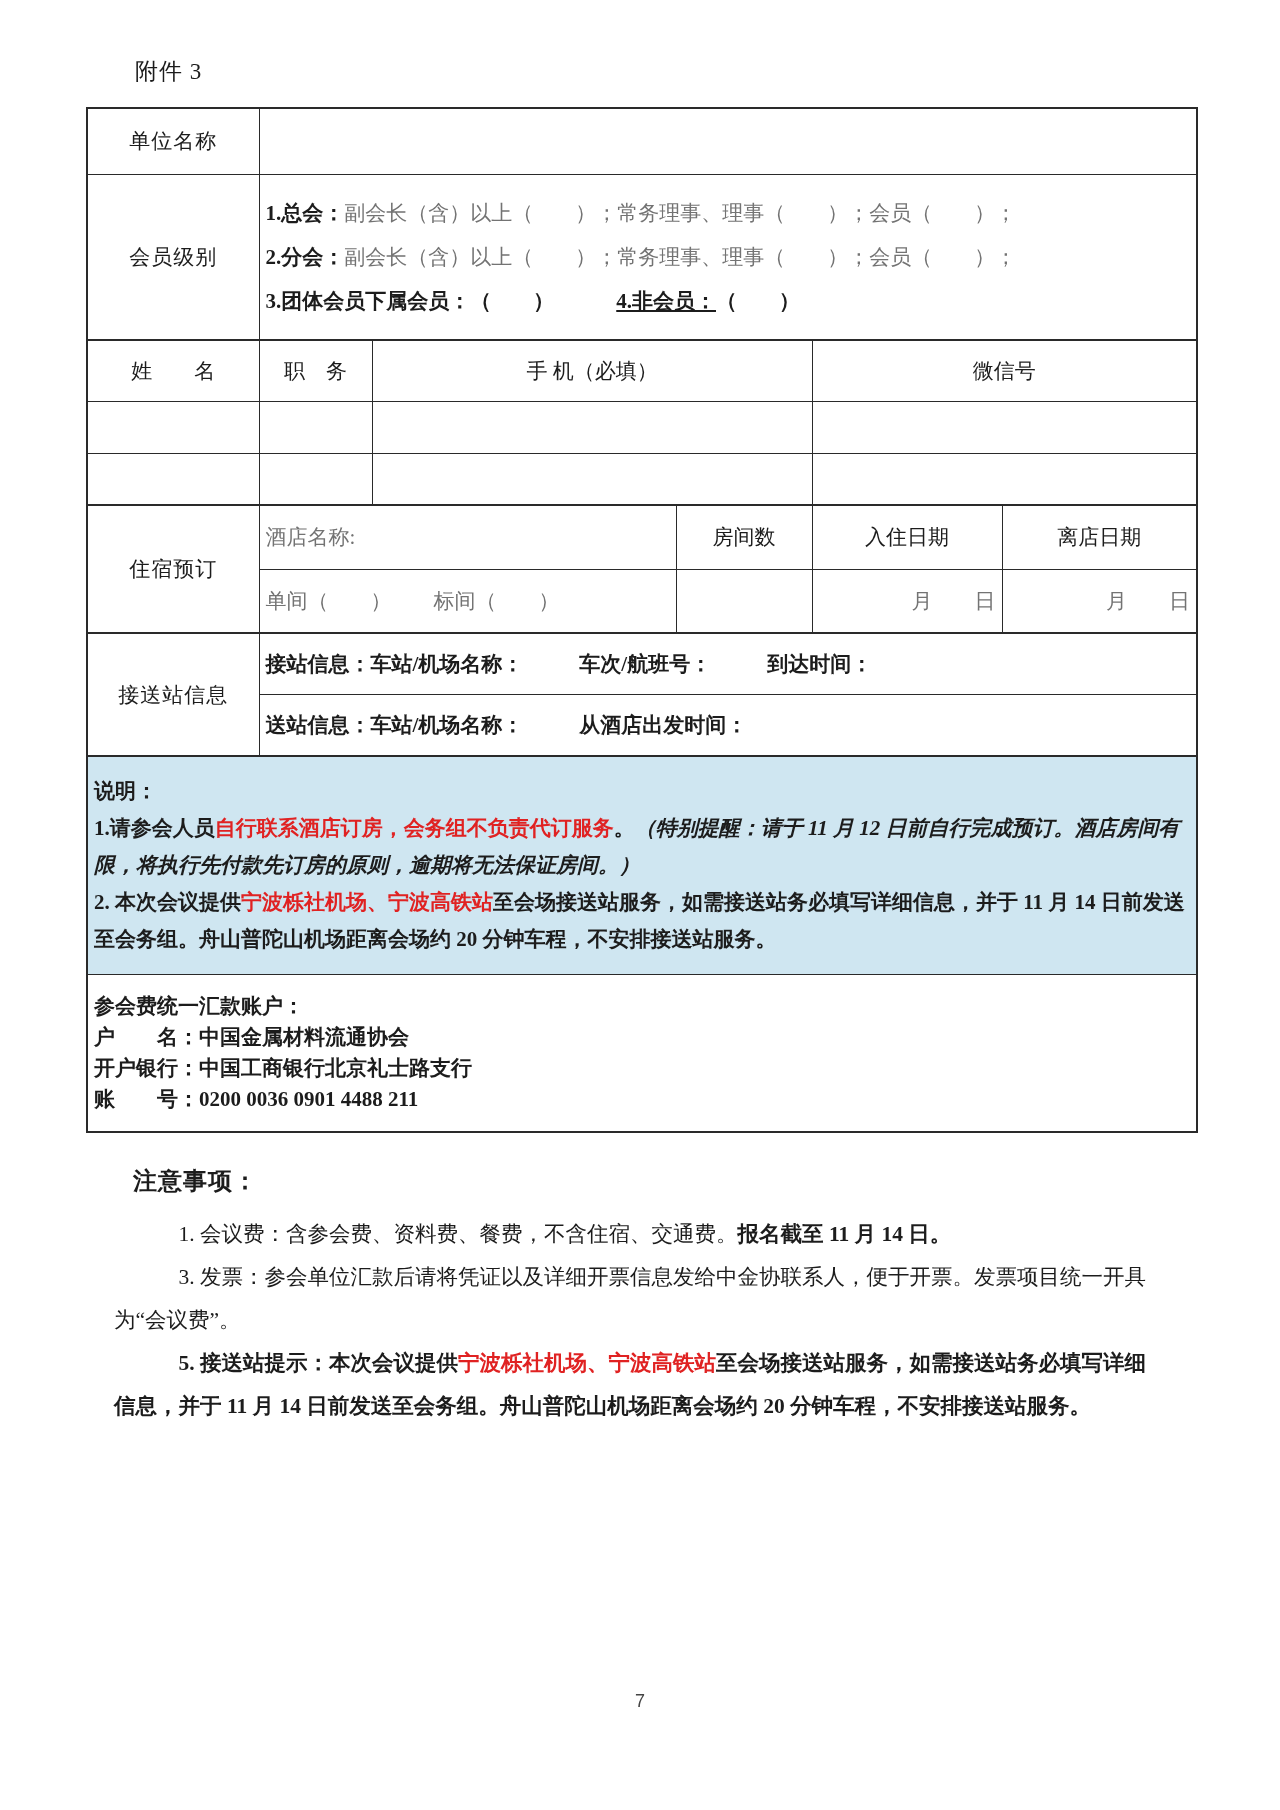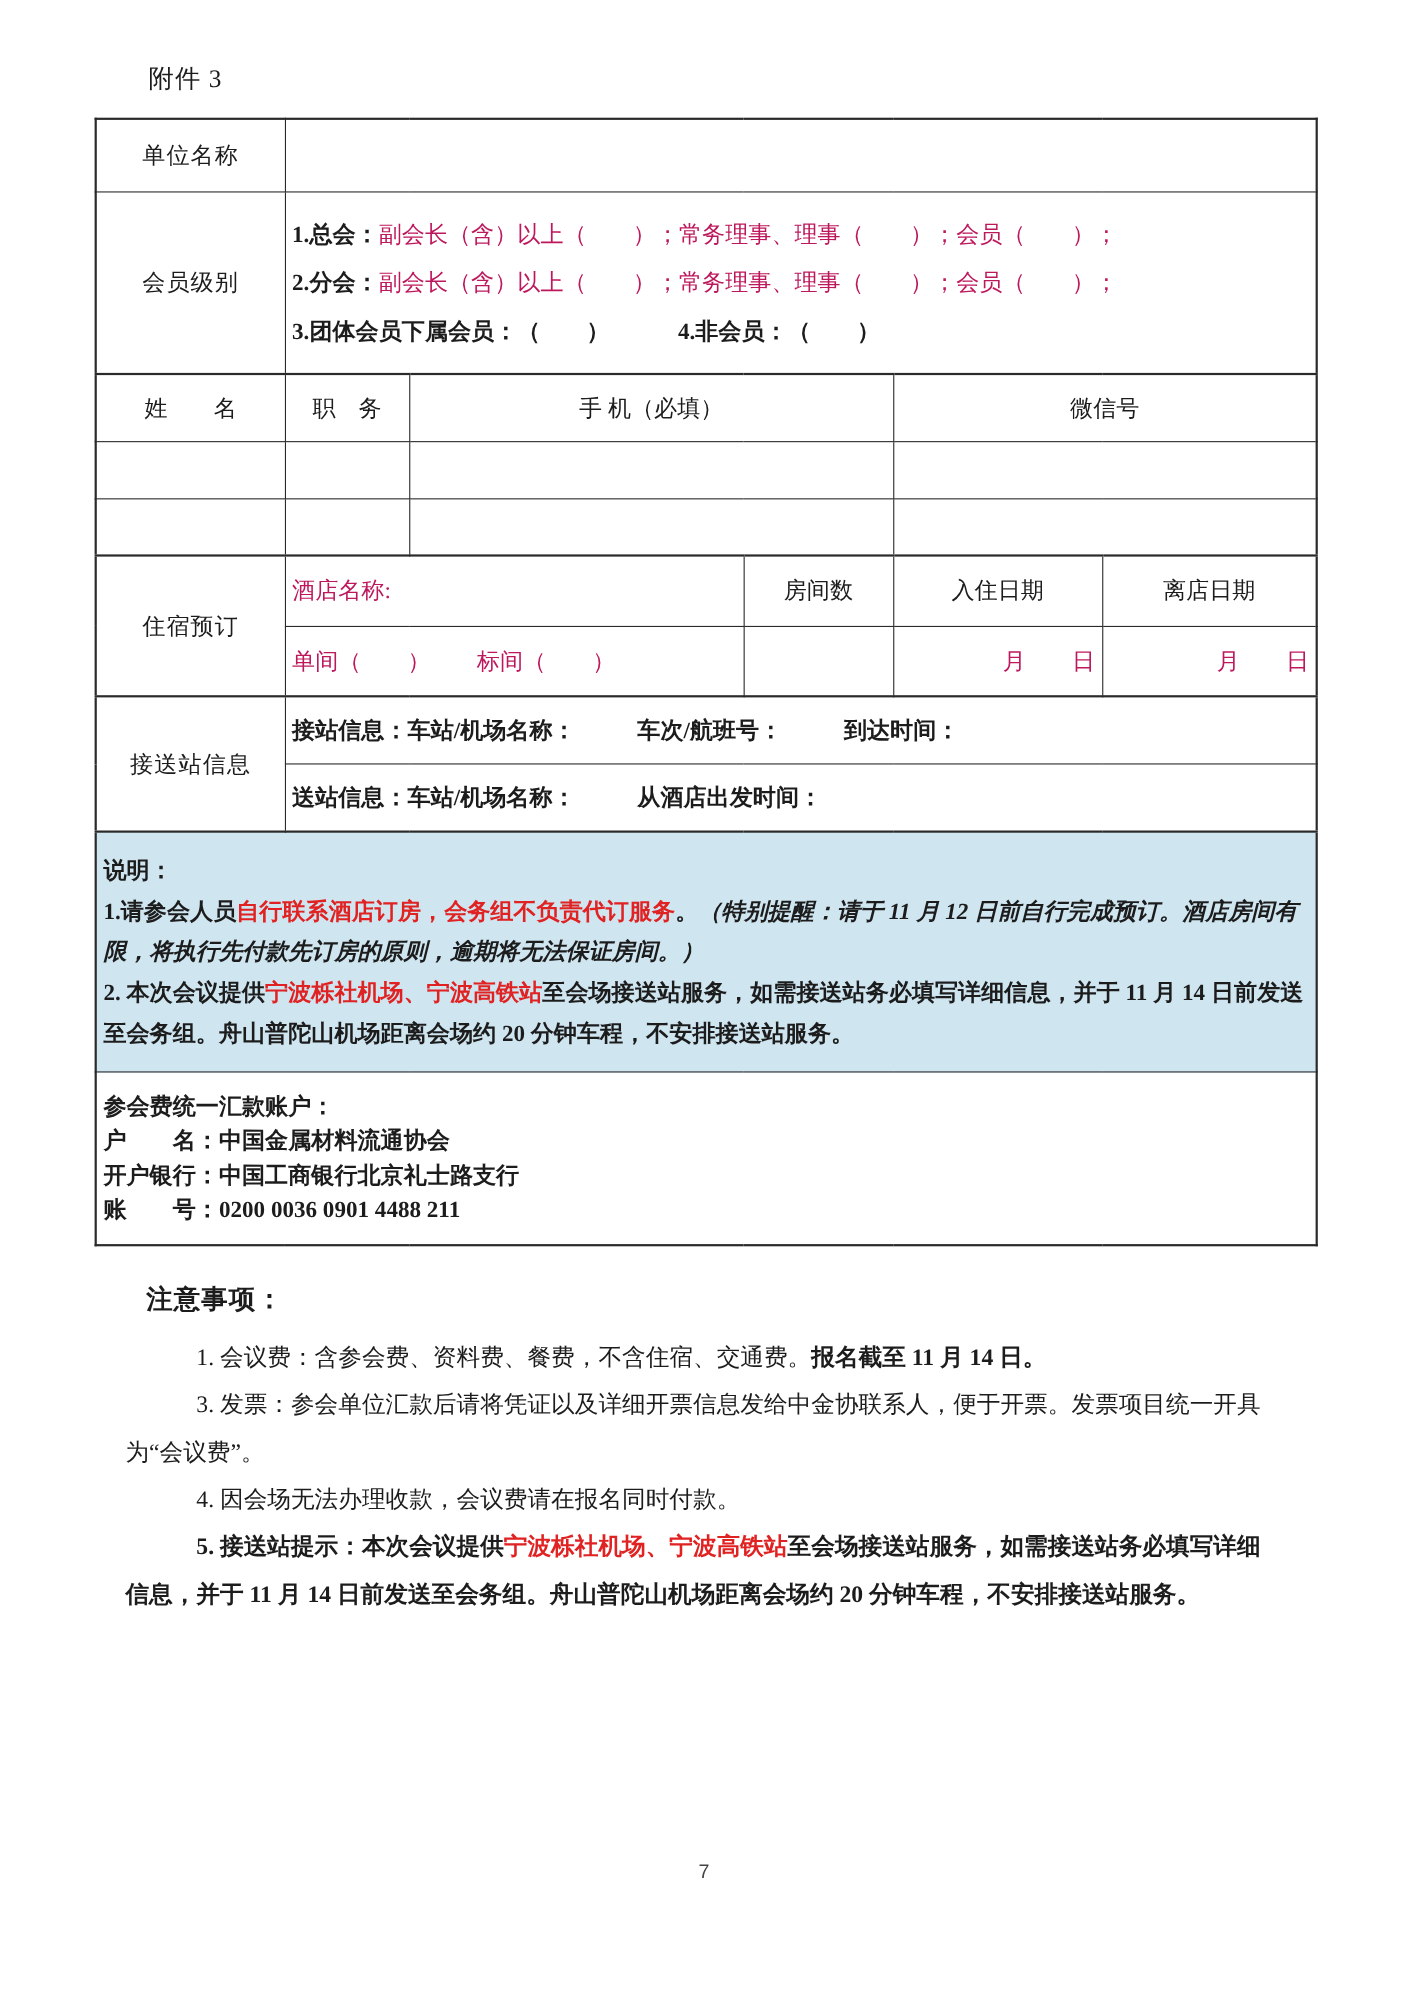--- a/index.html
+++ b/index.html
@@ -37,26 +37,26 @@
     text-align:center;
     font-weight:bold;
     font-size:22px;
     letter-spacing:1px;
   }
   .member-cell{padding:10px 4px 10px 14px;}
   .ml-line{line-height:44px;white-space:nowrap;}
   .b{font-weight:bold;}
   .it{font-style:italic;}
   .red{color:var(--red);}
-  .gap{margin-left:62px;}
+  .gap{margin-left:62px;text-decoration:underline;}
   .gap2{margin-left:56px;}
   .hdr{text-align:center;font-weight:bold;font-size:22px;}
   .left{text-align:left;padding-left:12px;}
   .center{text-align:right;}
-  .muted{color:#be185d;}
+  .muted{color:#737373;}
   .notes{
     background:var(--note-bg);
     padding:8px 14px 12px 12px;
     line-height:37px;
   }
   .notes p{margin:0;}
   .notes .n-head{font-weight:bold;}
   .account{padding:10px 10px 12px 28px;line-height:31px;font-size:22px;}
   .notice-head{margin:32px 0 0 133px;font-size:24px;font-weight:bold;letter-spacing:1px;}
   .notice-body{margin:16px 116px 0 114px;font-size:21.5px;}
@@ -166,19 +166,18 @@
           <div class="b">账　　号：0200  0036  0901  4488  211</div>
         </td>
       </tr>
     </tbody>
   </table>
 
   <div class="notice-head">注意事项：</div>
   <div class="notice-body">
     <p><span>1. 会议费：含参会费、资料费、餐费，不含住宿、交通费。</span><span class="b">报名截至 11 月 14 日。</span></p>
     <p>3. 发票：参会单位汇款后请将凭证以及详细开票信息发给中金协联系人，便于开票。发票项目统一开具为“会议费”。</p>
-    <p>4. 因会场无法办理收款，会议费请在报名同时付款。</p>
     <p><span class="b">5. 接送站提示：本次会议提供</span><span class="b red">宁波栎社机场、宁波高铁站</span><span class="b">至会场接送站服务，如需接送站务必填写详细信息，并于 11 月 14 日前发送至会务组。舟山普陀山机场距离会场约 20 分钟车程，不安排接送站服务。</span></p>
   </div>
 
   <div class="pageno">7</div>
 
 </div>
 
 </body></html>

